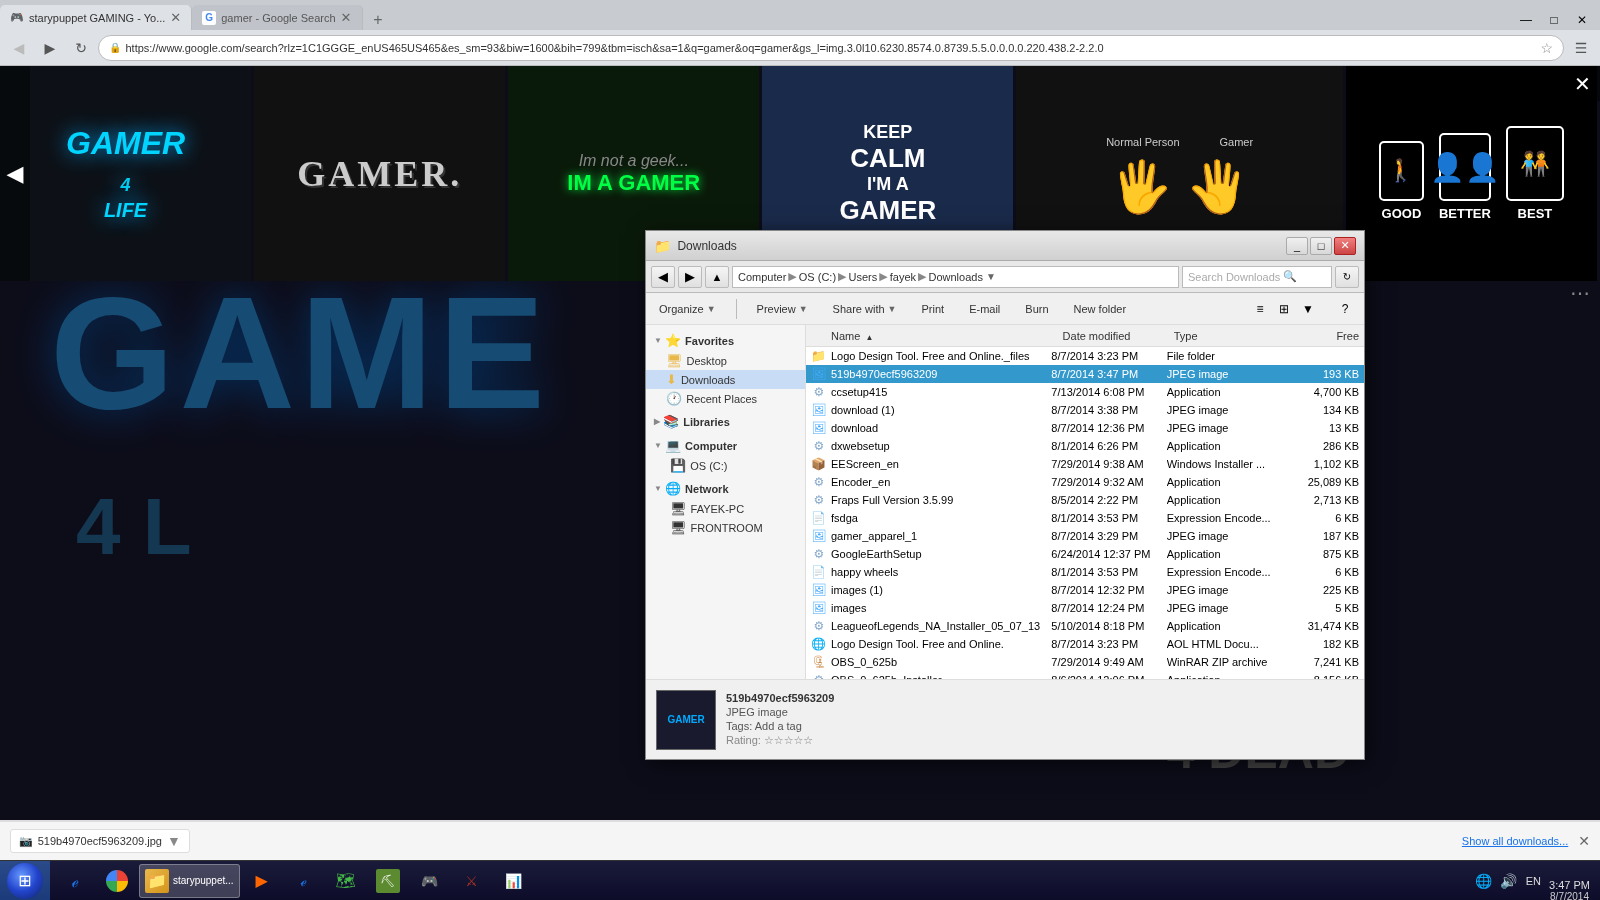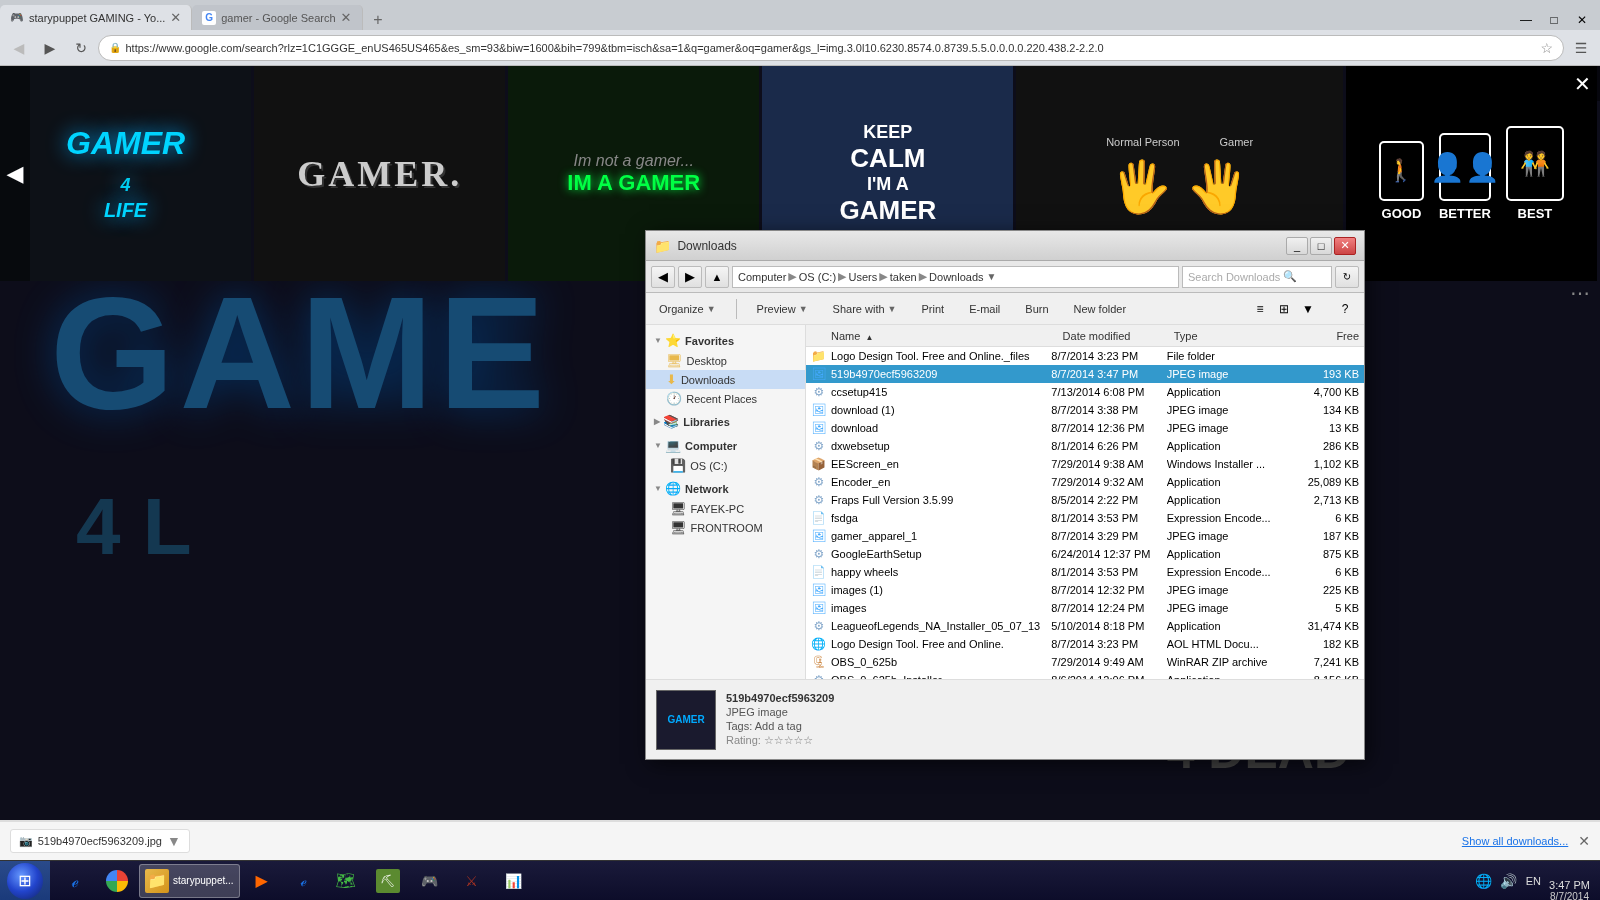--- a/index.html
+++ b/index.html
@@ -207,21 +207,21 @@
       GAMER<br><span style="font-size:18px;color:#00ccee;">4</span><br><span class="life">LIFE</span>
     </div>
   </div>
 
   <div class="img-cell img2">
     <div class="gamer-grunge">GAMER.</div>
   </div>
 
   <div class="img-cell img3">
     <div class="im-gamer">
-      <div class="line1">Im not a gamer...</div>
+      <div class="line1">Im not a geek...</div>
       <div class="line2">IM A GAMER</div>
     </div>
   </div>
 
   <div class="img-cell img4">
     <div class="keep-calm">
       <div class="kc1">KEEP</div>
       <div class="kc2">CALM</div>
       <div class="kc1">I'M A</div>
       <div class="kc2">GAMER</div>
@@ -293,21 +293,21 @@
     <div class="exp-nav-btn">◀</div>
     <div class="exp-nav-btn">▶</div>
     <div class="exp-nav-btn" style="font-size:11px;">▲</div>
     <div class="breadcrumb-bar">
       <span>Computer</span>
       <span class="bc-sep">▶</span>
       <span>OS (C:)</span>
       <span class="bc-sep">▶</span>
       <span>Users</span>
       <span class="bc-sep">▶</span>
-      <span>taken</span>
+      <span>fayek</span>
       <span class="bc-sep">▶</span>
       <span>Downloads</span>
       <span class="bc-arrow">▼</span>
     </div>
     <div class="exp-search">
       <span style="color:#aaa;font-size:11px;">Search Downloads</span>
       <span class="exp-search-icon">🔍</span>
     </div>
     <div class="exp-nav-btn" style="font-size:10px;">↻</div>
   </div>

